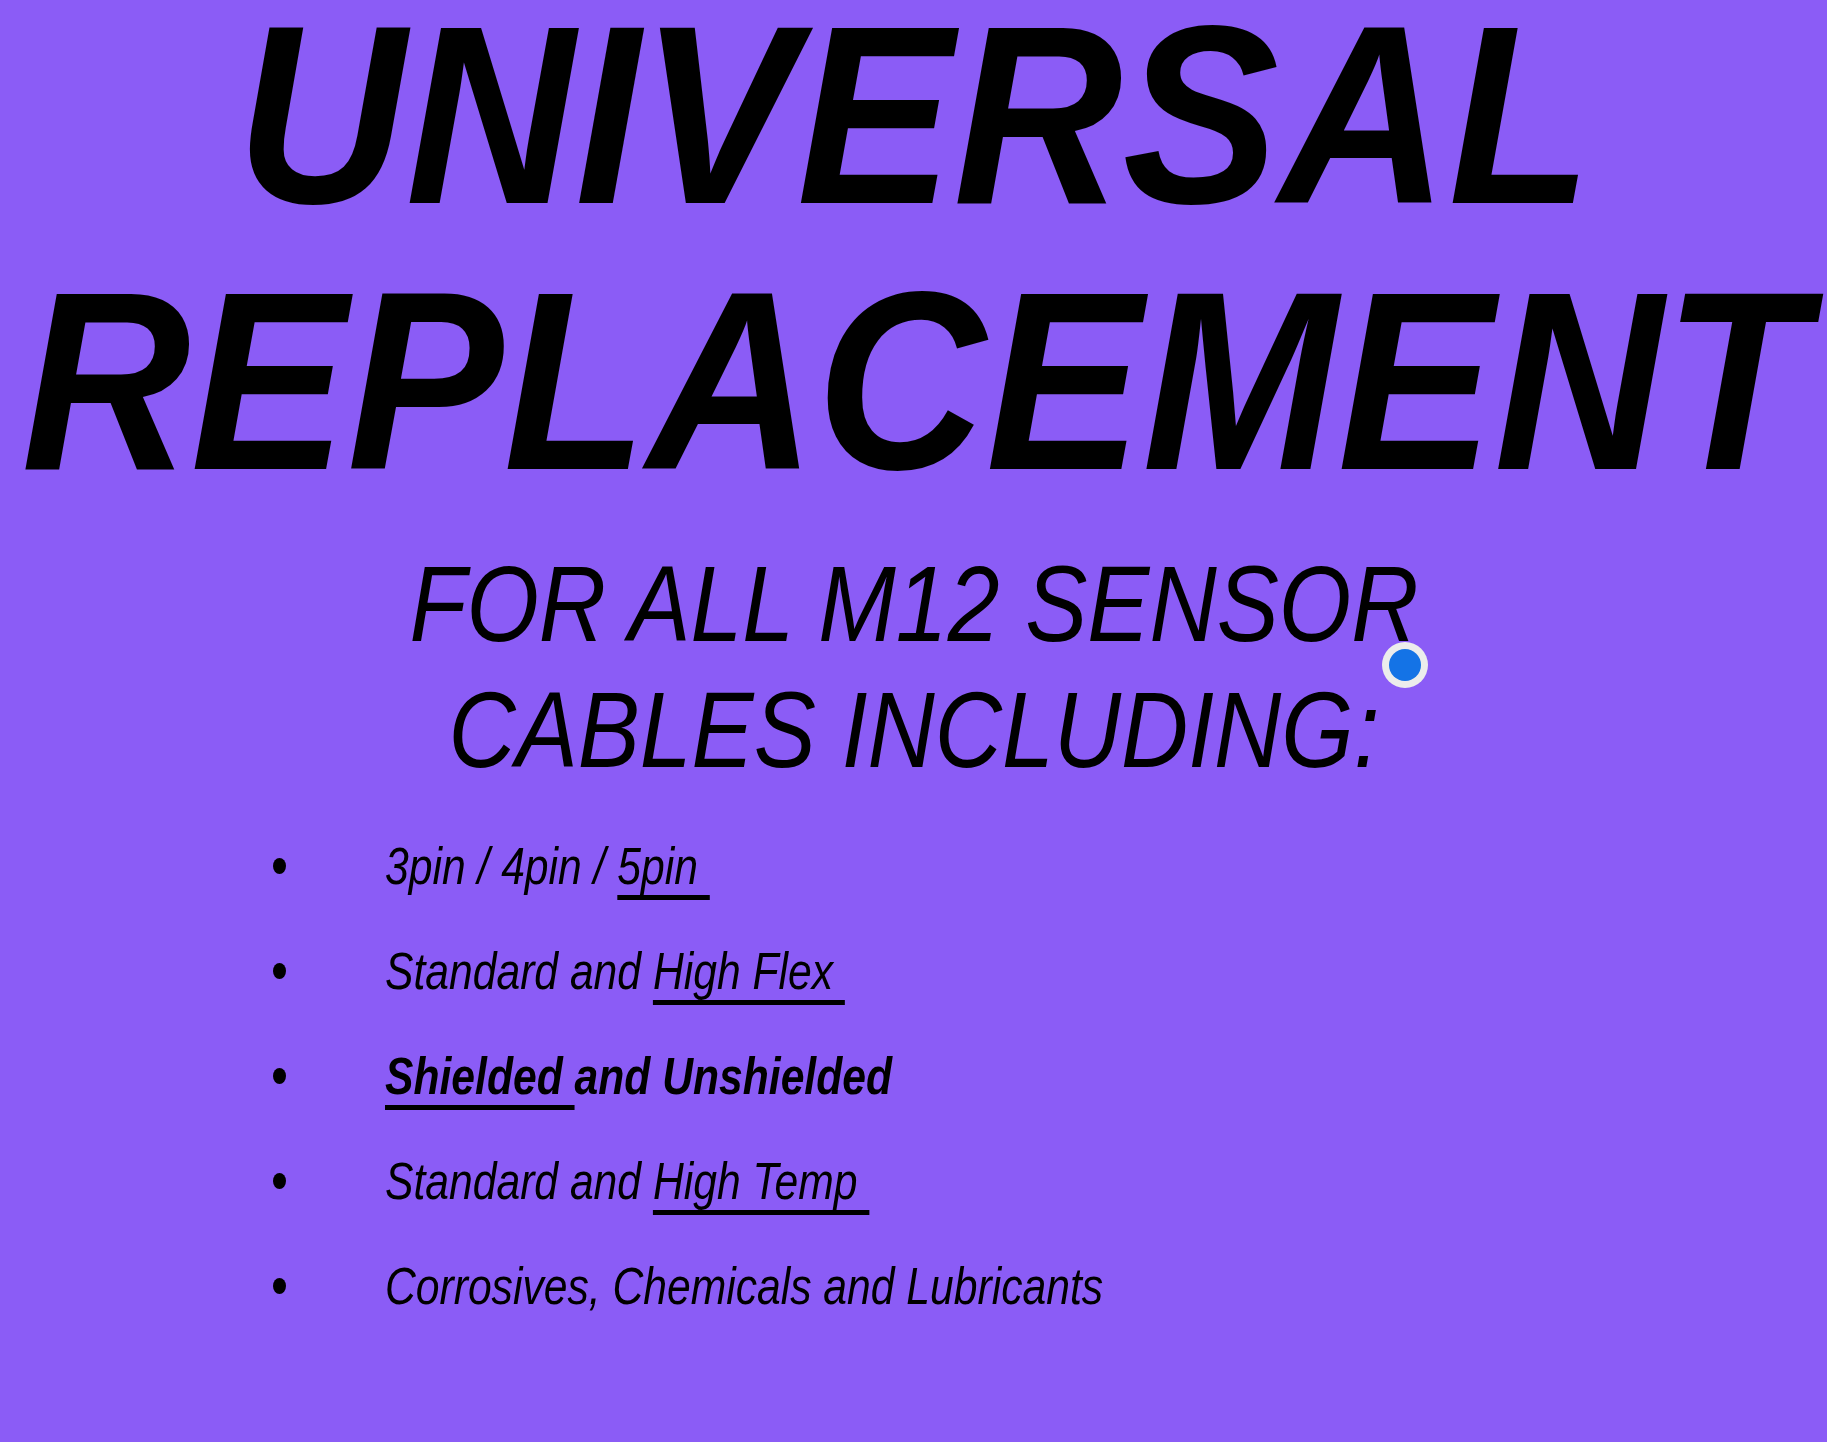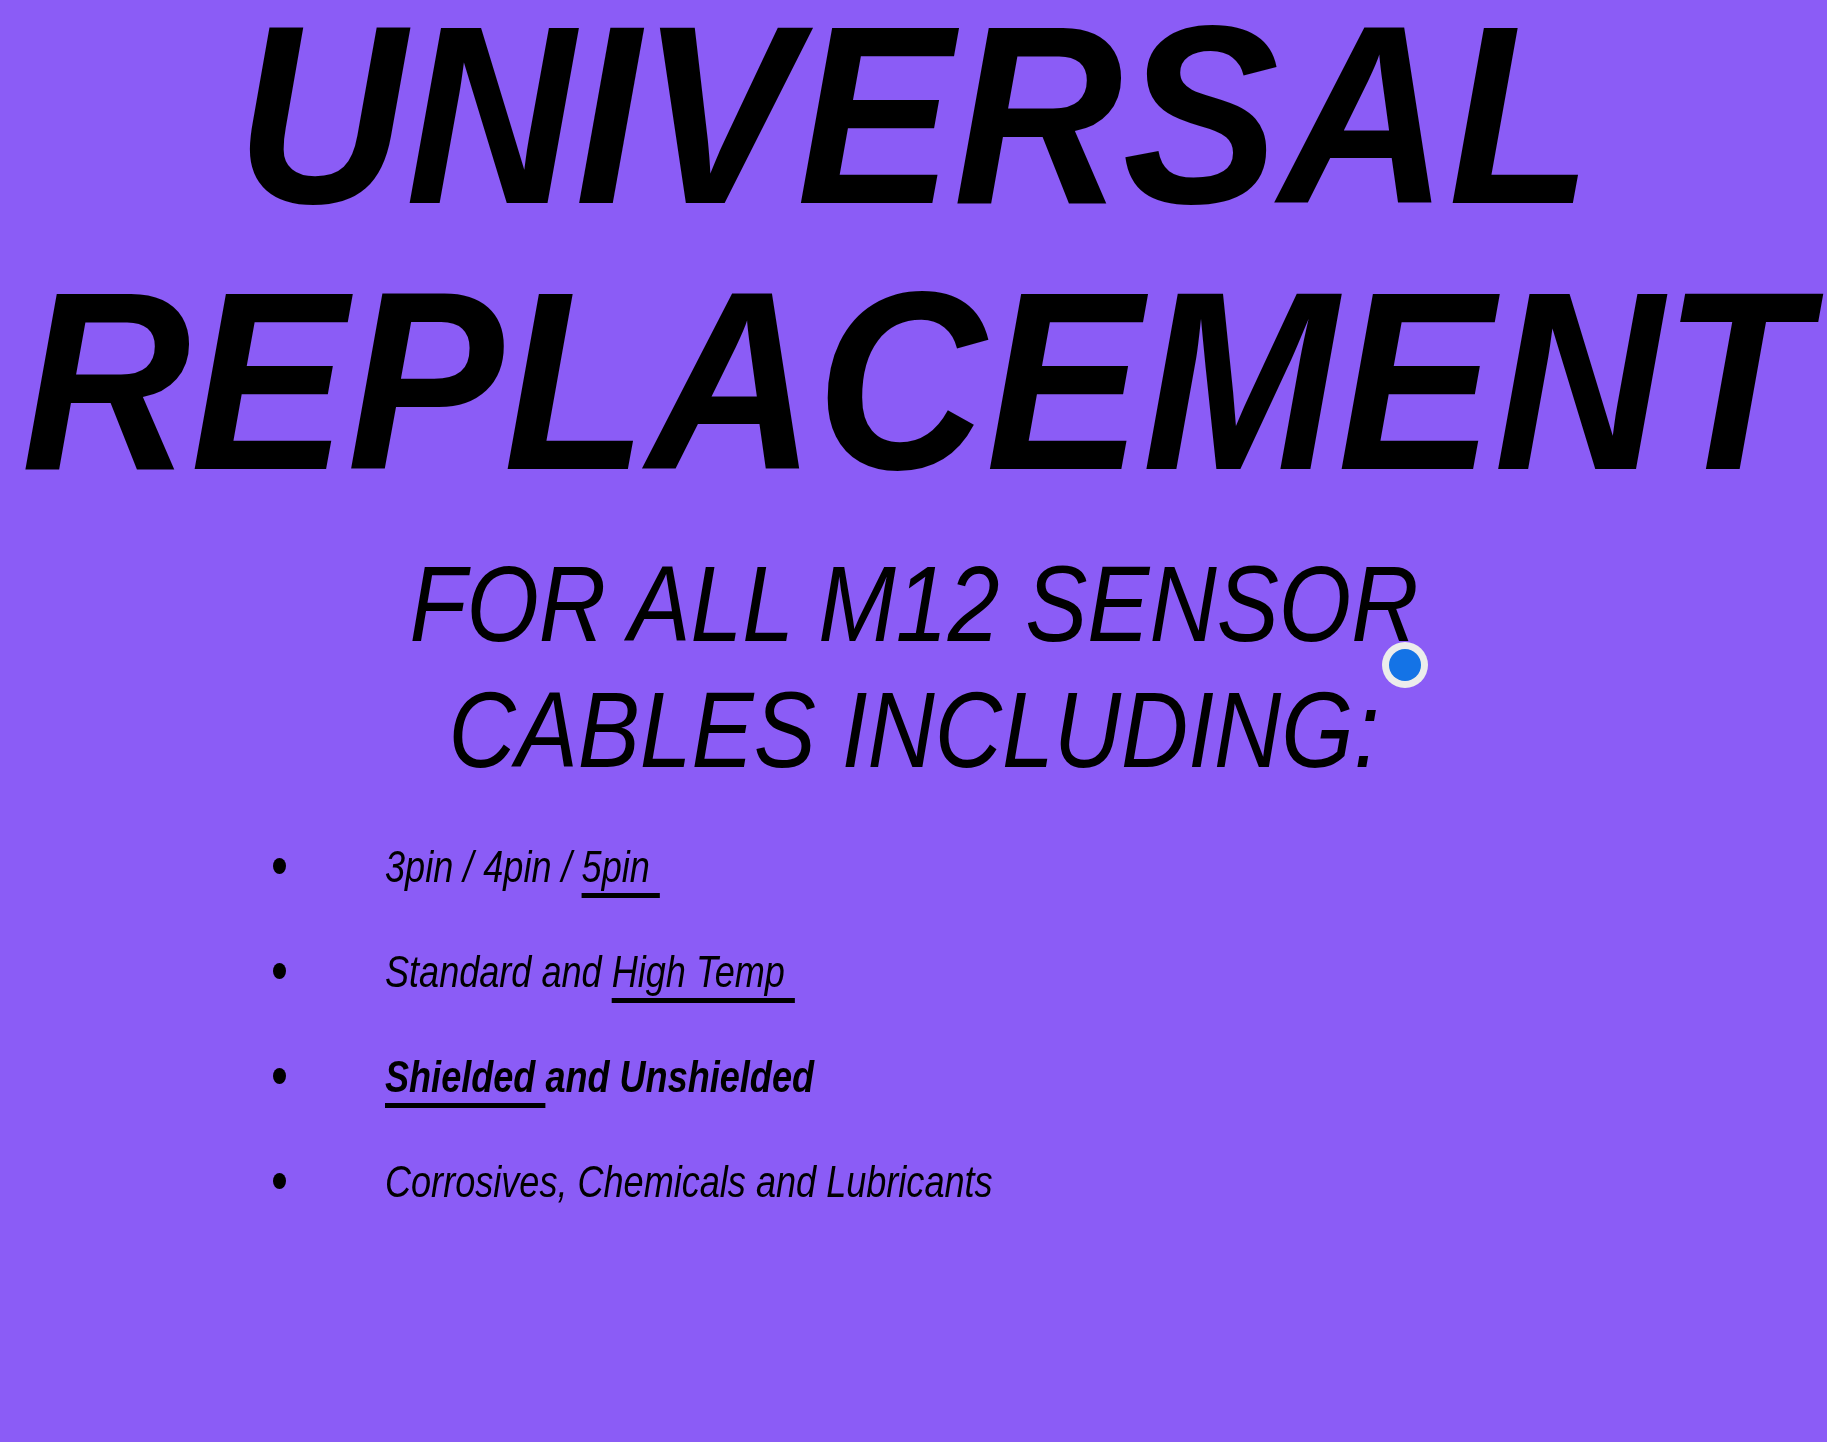--- a/index.html
+++ b/index.html
@@ -49,21 +49,21 @@
     left: 250px;
     top: 814px;
     margin: 0;
     padding: 0;
     list-style: none;
   }
   .bullet-item {
     position: relative;
     height: 105px;
     line-height: 105px;
-    font-size: 44px;
+    font-size: 52px;
     font-weight: 400;
     padding-left: 135px;
   }
   .bullet-item.li-bold { font-weight: 700; }
 
   .bullet-marker {
     position: absolute;
     left: 23px;
     top: 44px;
     width: 13px;
@@ -112,29 +112,33 @@
 
   <span class="cursor-dot" style="background: rgb(20, 115, 230); box-shadow: rgb(236, 236, 236) 0px 0px 0px 7px;"></span>
 
   <ul class="bullets">
 
     <li class="bullet-item">
       <span class="bullet-marker"></span>
       <span class="bullet-text"><span class="seg">3pin / 4pin / </span><span class="seg seg-underline">5pin </span><span class="seg"></span></span>
     </li>
 
-
     <li class="bullet-item">
       <span class="bullet-marker"></span>
-      <span class="bullet-text"><span class="seg">Standard and </span><span class="seg seg-underline">High Temp </span><span class="seg"></span></span>
+      <span class="bullet-text"><span class="seg">Standard and </span><span class="seg seg-underline">High Flex </span><span class="seg"></span></span>
     </li>
 
     <li class="bullet-item li-bold">
       <span class="bullet-marker"></span>
       <span class="bullet-text"><span class="seg"></span><span class="seg seg-underline">Shielded </span><span class="seg">and Unshielded</span></span>
+    </li>
+
+    <li class="bullet-item">
+      <span class="bullet-marker"></span>
+      <span class="bullet-text"><span class="seg">Standard and </span><span class="seg seg-underline">High Temp </span><span class="seg"></span></span>
     </li>
 
 
     <li class="bullet-item">
       <span class="bullet-marker"></span>
       <span class="bullet-text"><span class="seg">Corrosives, Chemicals and Lubricants</span><span class="seg seg-underline"></span><span class="seg"></span></span>
     </li>
 
   </ul>
 </div>

